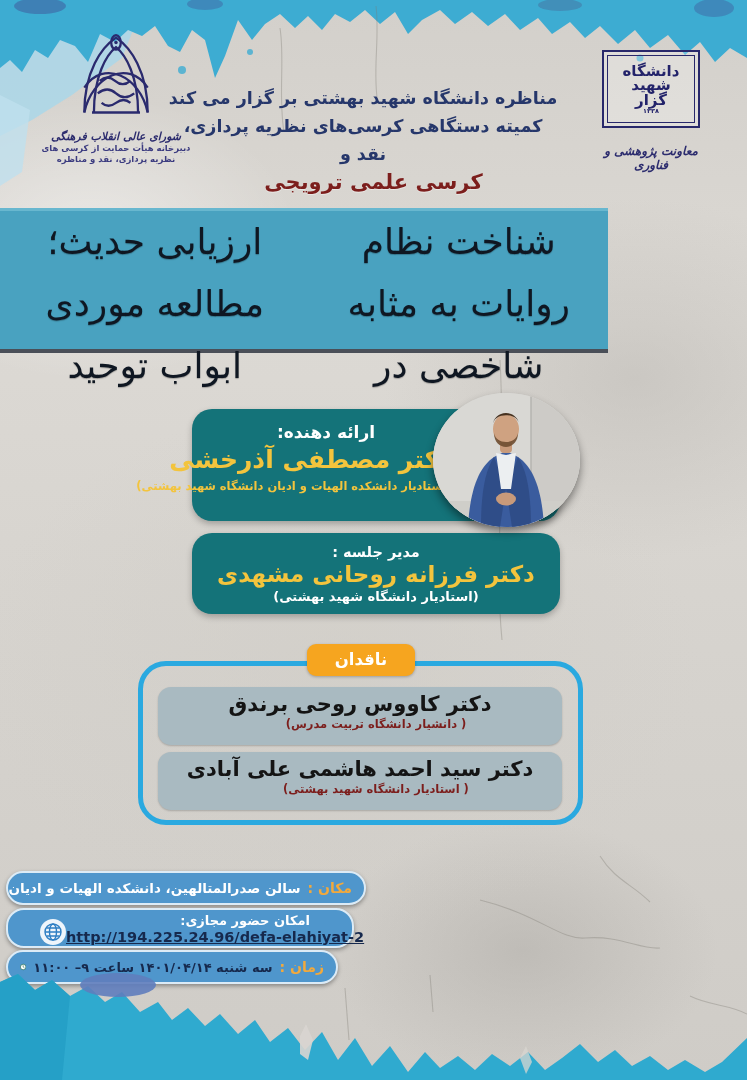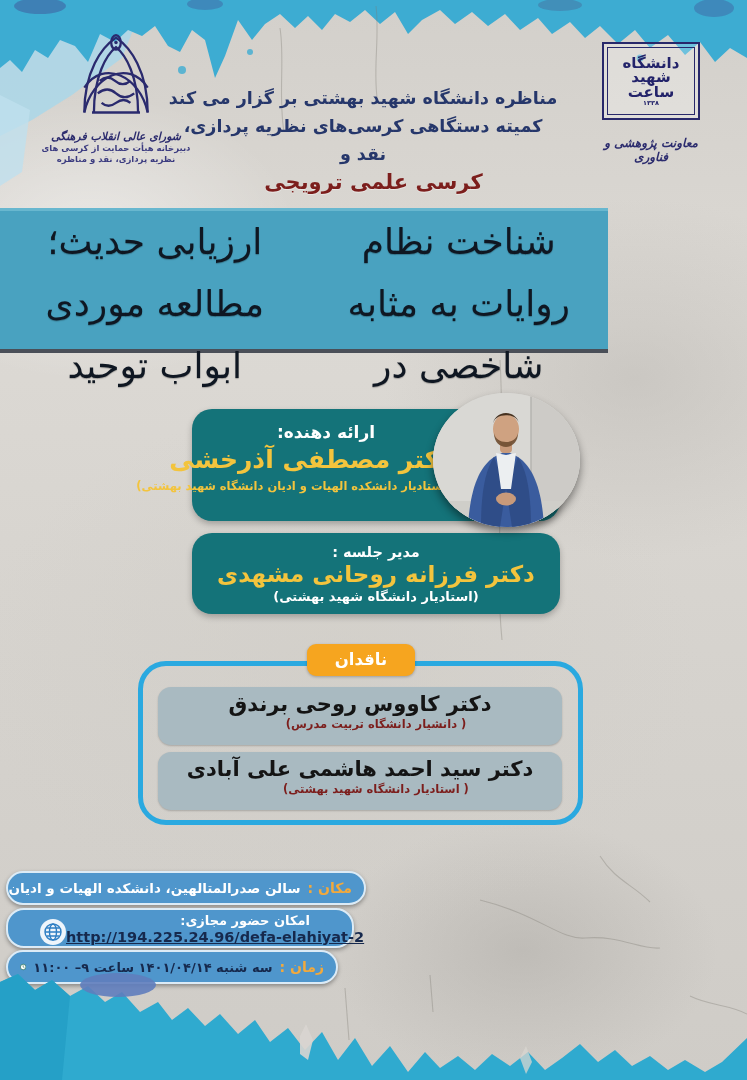--- a/index.html
+++ b/index.html
@@ -16,21 +16,21 @@
   }
   .abs{position:absolute;}
   svg{display:block;}
   
   .council-logo{left:40px;top:28px;width:152px;text-align:center;color:#2c2c6e;}
   .council-title{font-size:11px;font-weight:bold;font-style:italic;margin-top:6px;}
   .council-sub{font-size:8.5px;font-weight:bold;color:#3c3c80;line-height:1.3;}
   .announcement{left:168px;top:84px;width:390px;text-align:center;direction:rtl;
     font-size:17.5px;font-weight:bold;color:#26376b;line-height:1.6;}
   .sbu-logo{left:598px;top:42px;width:106px;text-align:center;}
-  .sbu-square{width:98px;height:78px;margin:0 auto;border:2px solid #28286b;position:relative;
+  .sbu-square{width:98px;height:78px;margin:8px auto;border:2px solid #28286b;position:relative;
     background:rgba(255,255,255,.25);box-sizing:border-box;}
   .sbu-inner{position:absolute;inset:3px;border:1px solid #28286b;display:flex;flex-direction:column;
     justify-content:center;direction:rtl;color:#23236a;font-weight:bold;font-size:15px;line-height:.98;}
   .sbu-year{font-size:6.5px;letter-spacing:2px;}
   .sbu-caption{margin-top:16px;font-size:12px;font-weight:bold;font-style:italic;color:#2c2c6e;}
   
   .session-type{top:170px;left:0;width:747px;text-align:center;direction:rtl;
     font-size:21px;font-weight:bold;color:#7c1e1c;text-shadow:0 1px 0 rgba(255,255,255,.4);}
   .title-block{top:208px;left:0;width:608px;height:145px;background:#49a2c0;
     border-top:3px solid #68b7cf;border-bottom:4px solid #4a4f58;box-sizing:border-box;
@@ -130,21 +130,21 @@
   <div class="abs announcement">
     <div>مناظره دانشگاه شهید بهشتی بر گزار می کند</div>
     <div>کمیته دستگاهی کرسی‌های نظریه پردازی، نقد و</div>
   </div>
 
   <div class="abs sbu-logo">
     <div class="sbu-square">
       <div class="sbu-inner">
         <div>دانشگاه</div>
         <div>شهید</div>
-        <div>ساعت</div>
+        <div>گزار</div>
         <div class="sbu-year">۱۳۳۸</div>
       </div>
     </div>
     <div class="sbu-caption">معاونت پژوهشی و فناوری</div>
   </div>
 
   <div class="abs session-type">کرسی علمی ترویجی</div>
 
   <div class="abs title-block">
     <div class="title-line">شناخت نظام روایات به مثابه شاخصی در</div>

